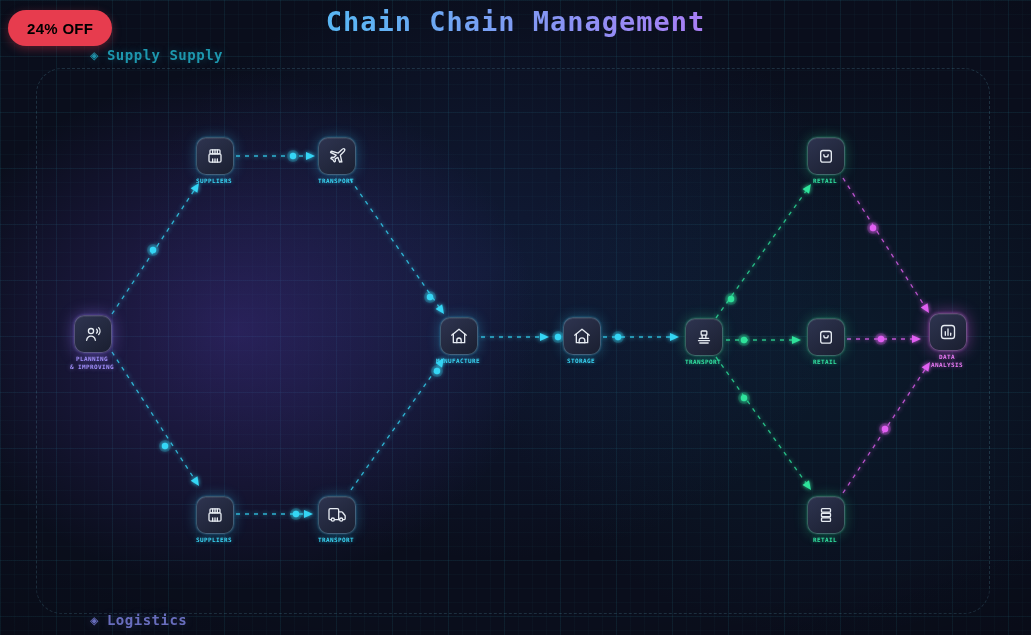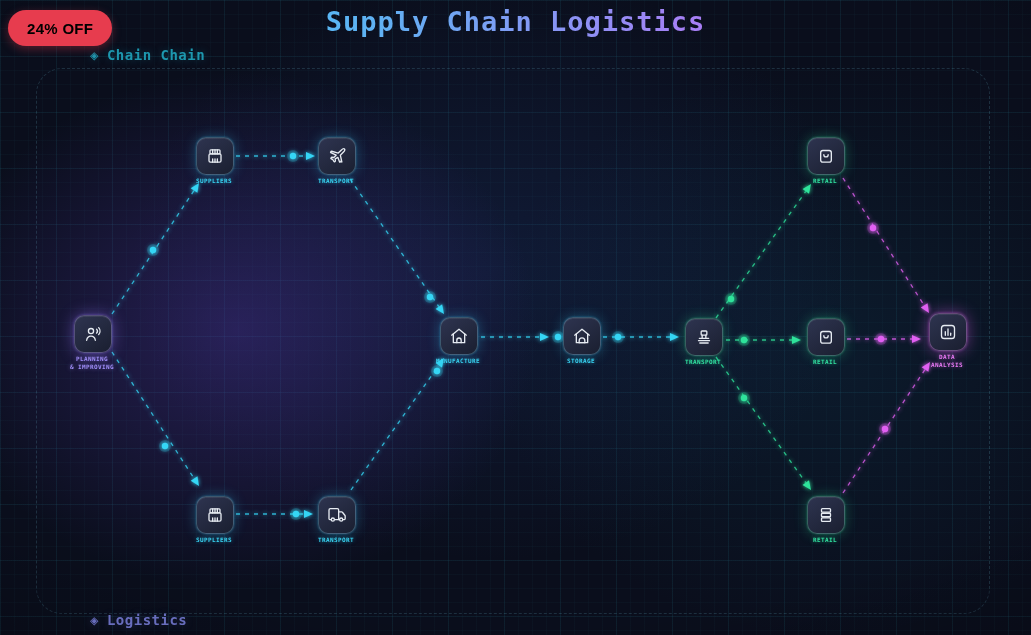--- a/index.html
+++ b/index.html
@@ -57,25 +57,25 @@
 </head>
 <body>
 
 <div class="canvas">
   <div class="group-border"></div>
 
   <div class="badge">
     <span>24% OFF</span>
   </div>
 
-  <div class="title">Supply Chain Logistics</div>
+  <div class="title">Chain Chain Management</div>
 
   <div class="section-label section-top">
     <span>◈</span>
-    <span>Chain Chain</span>
+    <span>Supply Supply</span>
   </div>
 
   <div class="section-label section-bottom">
     <span>◈</span>
     <span>Logistics</span>
   </div>
 
   <svg class="edges" width="1031" height="635" viewBox="0 0 1031 635">
       <g style="filter: drop-shadow(rgb(53, 214, 245) 0px 0px 2px);">
         <line x1="112" y1="314" x2="194.0209131252865" y2="190.49724575387893" stroke="#35d6f5" stroke-width="1.3" stroke-dasharray="4 5" opacity="0.8"></line>

